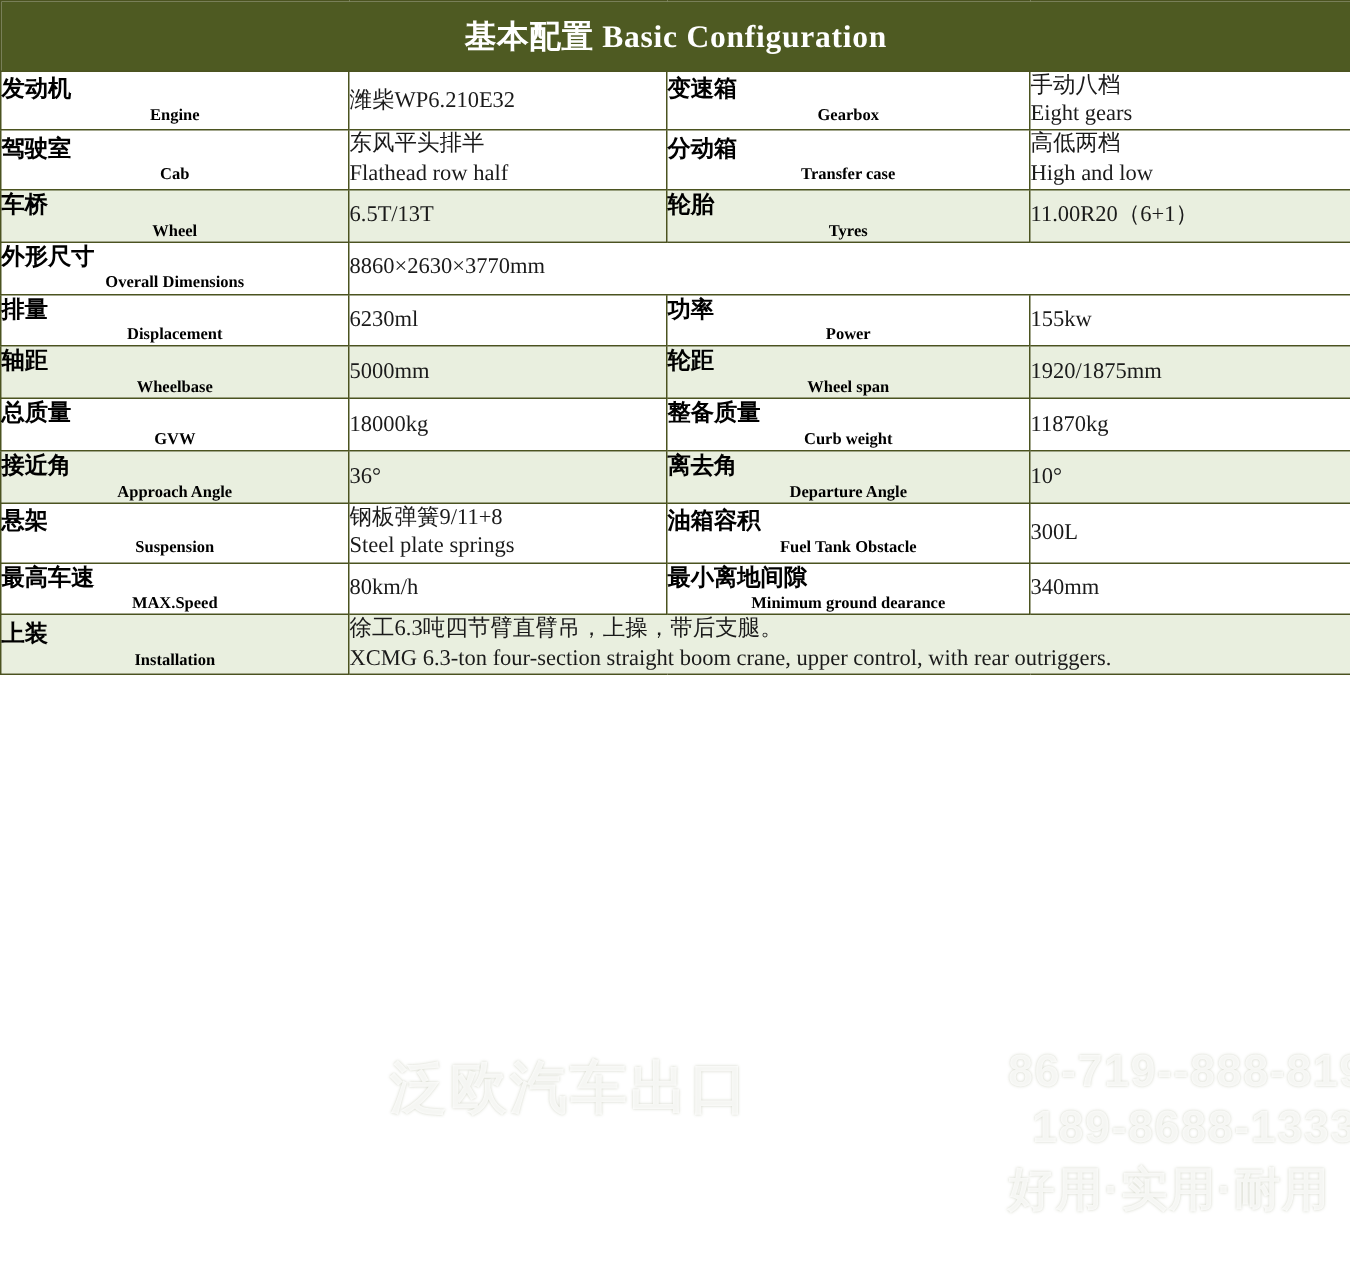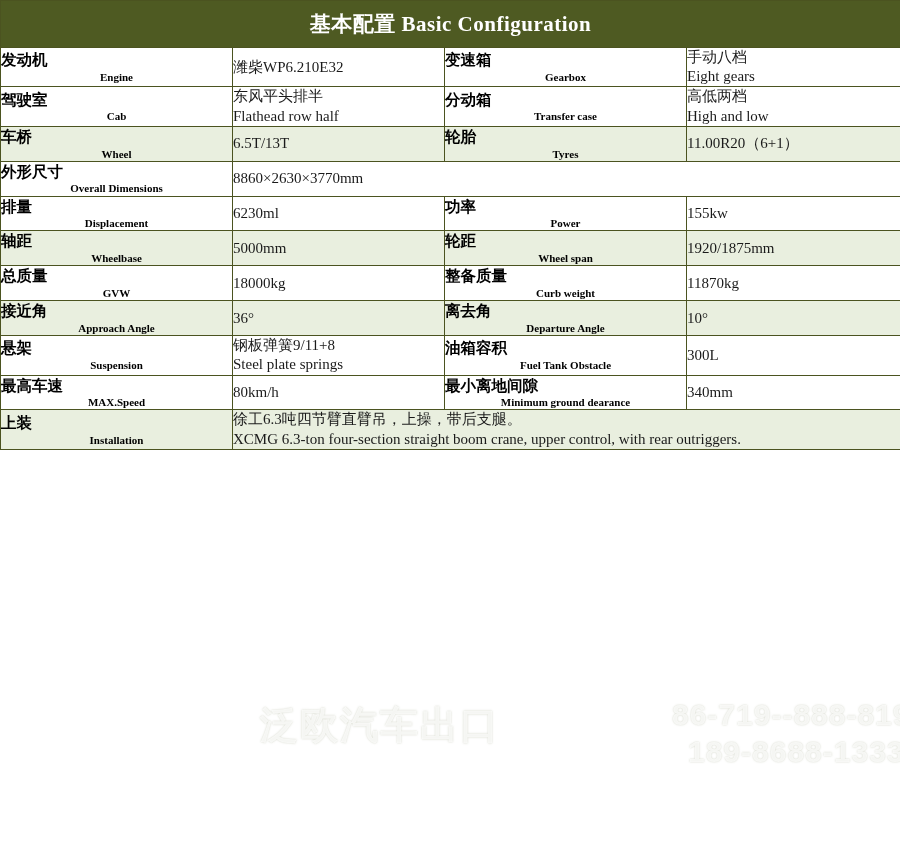--- a/index.html
+++ b/index.html
@@ -287,13 +287,14 @@
             <span class="cn">徐工6.3吨四节臂直臂吊，上操，带后支腿。</span>
             <span class="en">XCMG 6.3-ton four-section straight boom crane, upper control, with rear outriggers.</span>
           </td>
         </tr>
       </tbody>
   </table>
 
   <div class="watermark wm-left">泛欧汽车出口</div>
   <div class="watermark wm-phone1">86-719--888-8190</div>
   <div class="watermark wm-phone2">189-8688-1333</div>
+  <div class="watermark wm-slogan">好用·实用·耐用</div>
 </div>
 
 </body></html>

